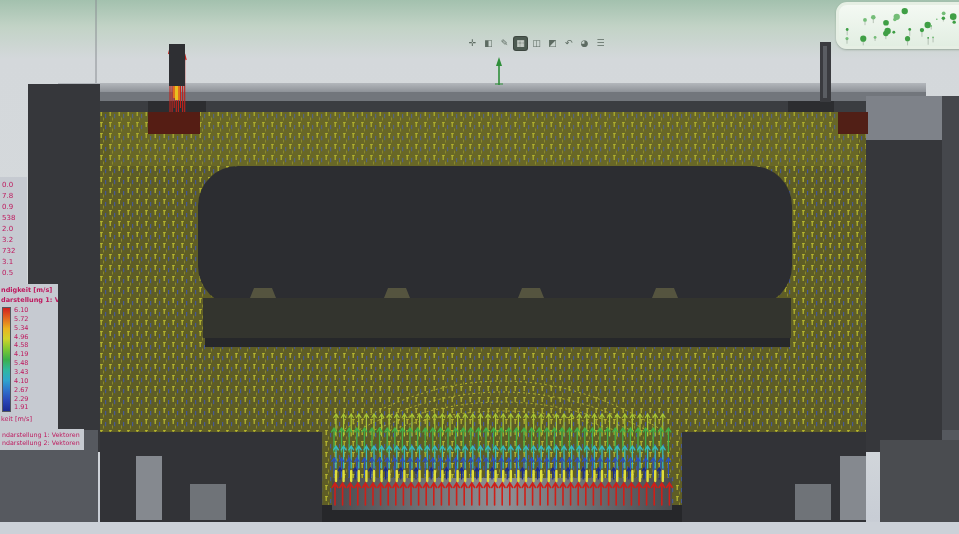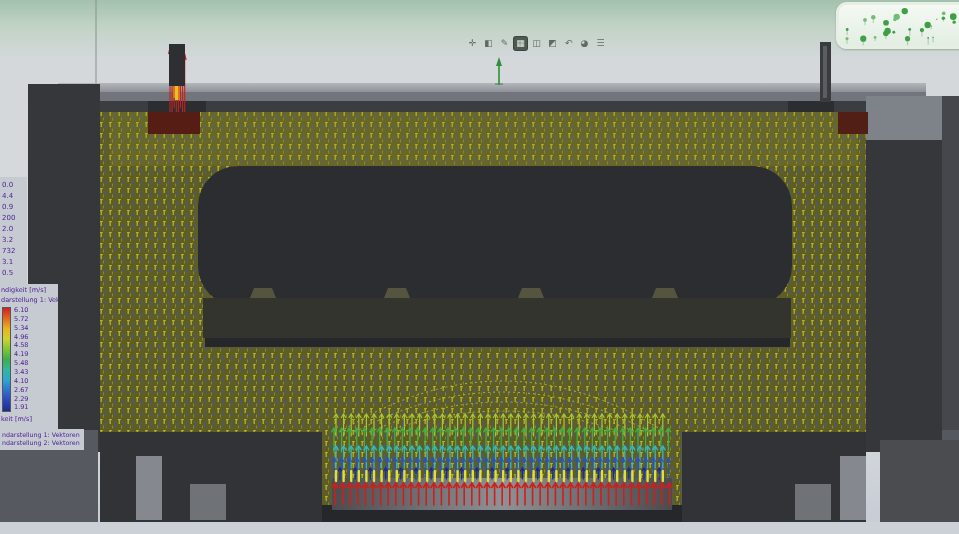--- a/index.html
+++ b/index.html
@@ -17,25 +17,25 @@
   }
   .hud .ticon.active{background:#4d5b52;color:#e2e8e2;box-shadow:0 0 0 1px #3c463f;}
   
   .corner{
     position:absolute;left:836px;top:2px;width:132px;height:41px;z-index:25;
     background:linear-gradient(180deg,#f4f9f3,#e2eee2);
     border:3px solid #e6efe4;border-radius:11px;box-shadow:0 1px 2px rgba(60,90,60,.35);
     overflow:hidden;
   }
   
-  .lg{position:absolute;background:#c6cad1;color:#4c1d95;z-index:20;}
+  .lg{position:absolute;background:#c6cad1;color:#be185d;z-index:20;}
   .lg-upper{left:0;top:177px;width:27px;height:107px;padding-top:3px;}
   .lg-upper .lv{font-size:7px;line-height:11px;padding-left:2px;white-space:nowrap;}
   .lg-main{left:0;top:284px;width:58px;height:146px;overflow:hidden;}
-  .lg-main .hdr{font-size:6.5px;line-height:8px;padding:2px 0 0 1px;white-space:nowrap;}
+  .lg-main .hdr{font-size:6.5px;line-height:8px;padding:2px 0 0 1px;white-space:nowrap;font-weight:bold;}
   .bar-row{display:flex;margin:3px 0 0 2px;}
   .cbar{width:7px;height:103px;border:1px solid #55585e;}
   .cticks{display:flex;flex-direction:column;justify-content:space-between;height:104px;margin-left:3px;}
   .cticks .cv{font-size:6.5px;line-height:6.5px;white-space:nowrap;}
   .unit{font-size:6.5px;padding:3px 0 0 1px;white-space:nowrap;}
   .lg-footer{left:0;top:429px;width:84px;height:19px;padding-top:2px;}
   .lg-footer .fl{font-size:6.3px;line-height:8px;padding-left:2px;white-space:nowrap;}
 </style>
 </head>
 <body>
@@ -496,23 +496,23 @@
         <circle cx="34.28765718372895" cy="12.268039050636832" r="2.267468084612614" fill="#74bd77"></circle>
         <line x1="92.26112846390397" y1="20.945616822198787" x2="92.26112846390397" y2="24.468657903125816" stroke="#9fae9f" stroke-width="0.7"></line>
         <circle cx="92.26112846390397" cy="20.945616822198787" r="0.8851006602333397" fill="#74bd77"></circle>
         <line x1="89.16769064737841" y1="32.79068910739882" x2="89.16769064737841" y2="39.76164270786644" stroke="#9fae9f" stroke-width="0.7"></line>
         <circle cx="89.16769064737841" cy="32.79068910739882" r="0.8963584311755181" fill="#3f9f45"></circle>
       </svg>
   </div>
 
   <div class="lg lg-upper" id="lgUpper">
       <div class="lv">0.0</div>
-      <div class="lv">4.4</div>
+      <div class="lv">7.8</div>
       <div class="lv">0.9</div>
-      <div class="lv">200</div>
+      <div class="lv">538</div>
       <div class="lv">2.0</div>
       <div class="lv">3.2</div>
       <div class="lv">732</div>
       <div class="lv">3.1</div>
       <div class="lv">0.5</div>
     </div>
 
   <div class="lg lg-main">
     <div class="hdr">ndigkeit [m/s]</div>
     <div class="hdr">darstellung 1: Vektoren</div>

